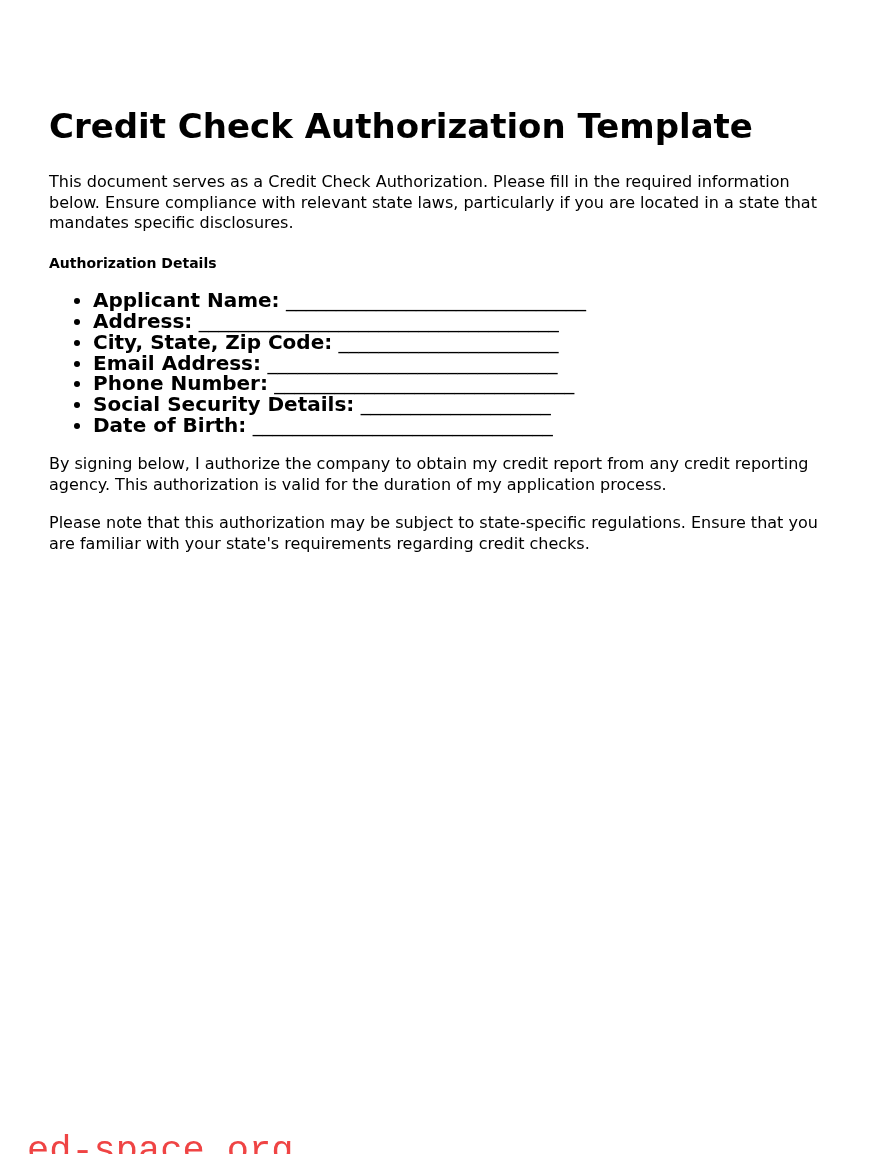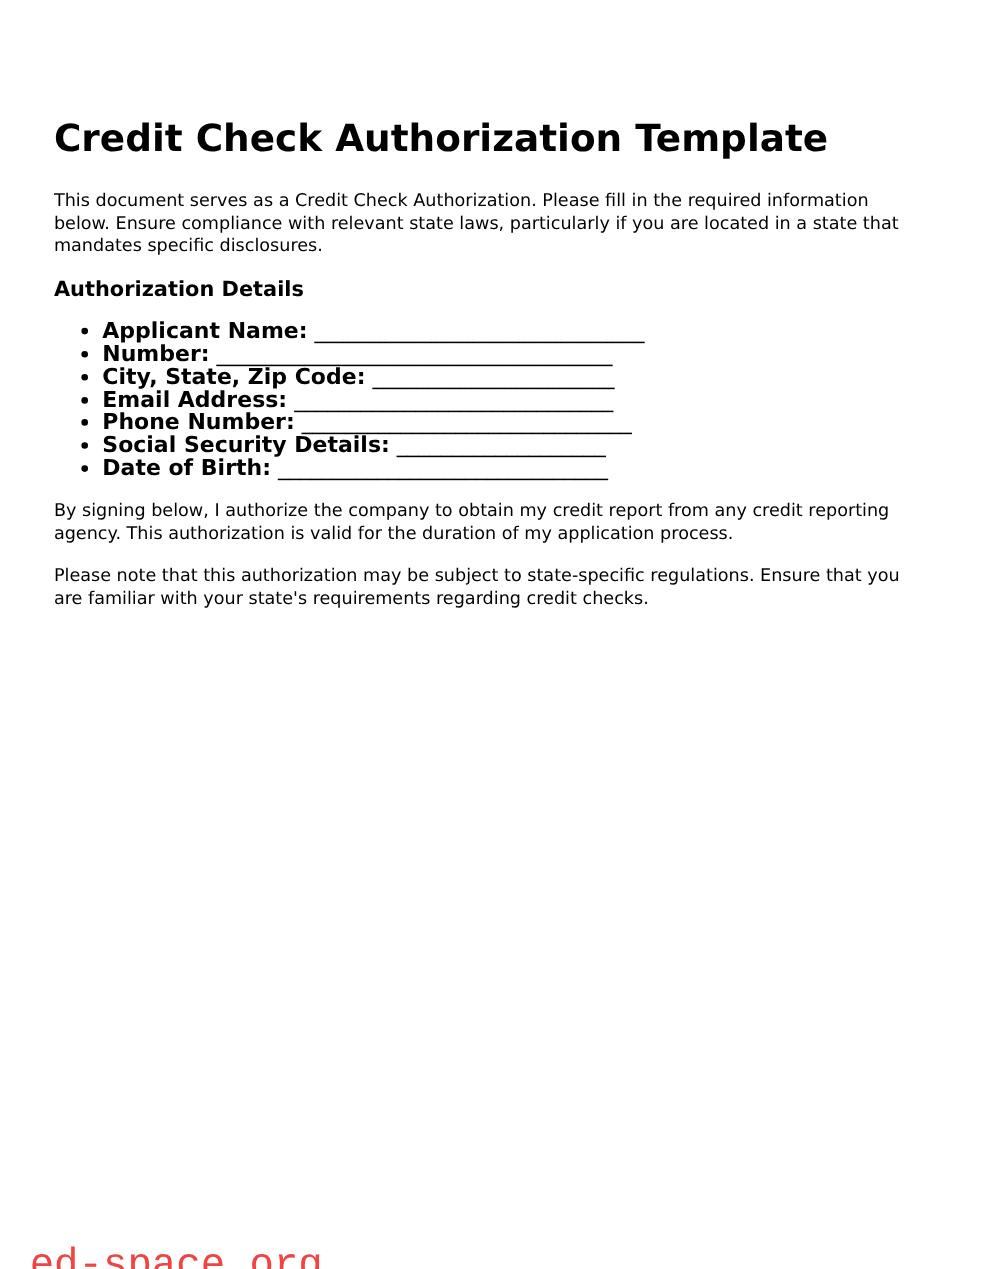--- a/index.html
+++ b/index.html
@@ -27,21 +27,21 @@
     font-weight: bold;
     letter-spacing: 0;
   }
   p.body-text {
     margin: 0 0 18px 0;
     font-size: 16px;
     line-height: 20.8px;
   }
   h3.section-heading {
     margin: 17px 0 16px 0;
-    font-size: 19px;
+    font-size: 14px;
     line-height: 22px;
     font-weight: bold;
   }
   ul.fields {
     margin: 0 0 18px 0;
     padding: 0 0 0 44px;
     list-style: disc;
   }
   ul.fields li {
     font-size: 20px;
@@ -78,21 +78,21 @@
   <div class="content">
 
     <h1 class="doc-title">Credit Check Authorization Template</h1>
 
     <p class="body-text">This document serves as a Credit Check Authorization. Please fill in the required information below. Ensure compliance with relevant state laws, particularly if you are located in a state that mandates specific disclosures.</p>
 
     <h3 class="section-heading">Authorization Details</h3>
 
     <ul class="fields">
       <li><strong>Applicant Name:</strong> <span class="blank">______________________________</span></li>
-      <li><strong>Number:</strong> <span class="blank">____________________________________</span></li>
+      <li><strong>Address:</strong> <span class="blank">____________________________________</span></li>
       <li><strong>City, State, Zip Code:</strong> <span class="blank">______________________</span></li>
       <li><strong>Email Address:</strong> <span class="blank">_____________________________</span></li>
       <li><strong>Phone Number:</strong> <span class="blank">______________________________</span></li>
       <li><strong>Social Security Details:</strong> <span class="blank">___________________</span></li>
       <li><strong>Date of Birth:</strong> <span class="blank">______________________________</span></li>
     </ul>
 
     <p class="body-text">By signing below, I authorize the company to obtain my credit report from any credit reporting agency. This authorization is valid for the duration of my application process.</p>
 
 

